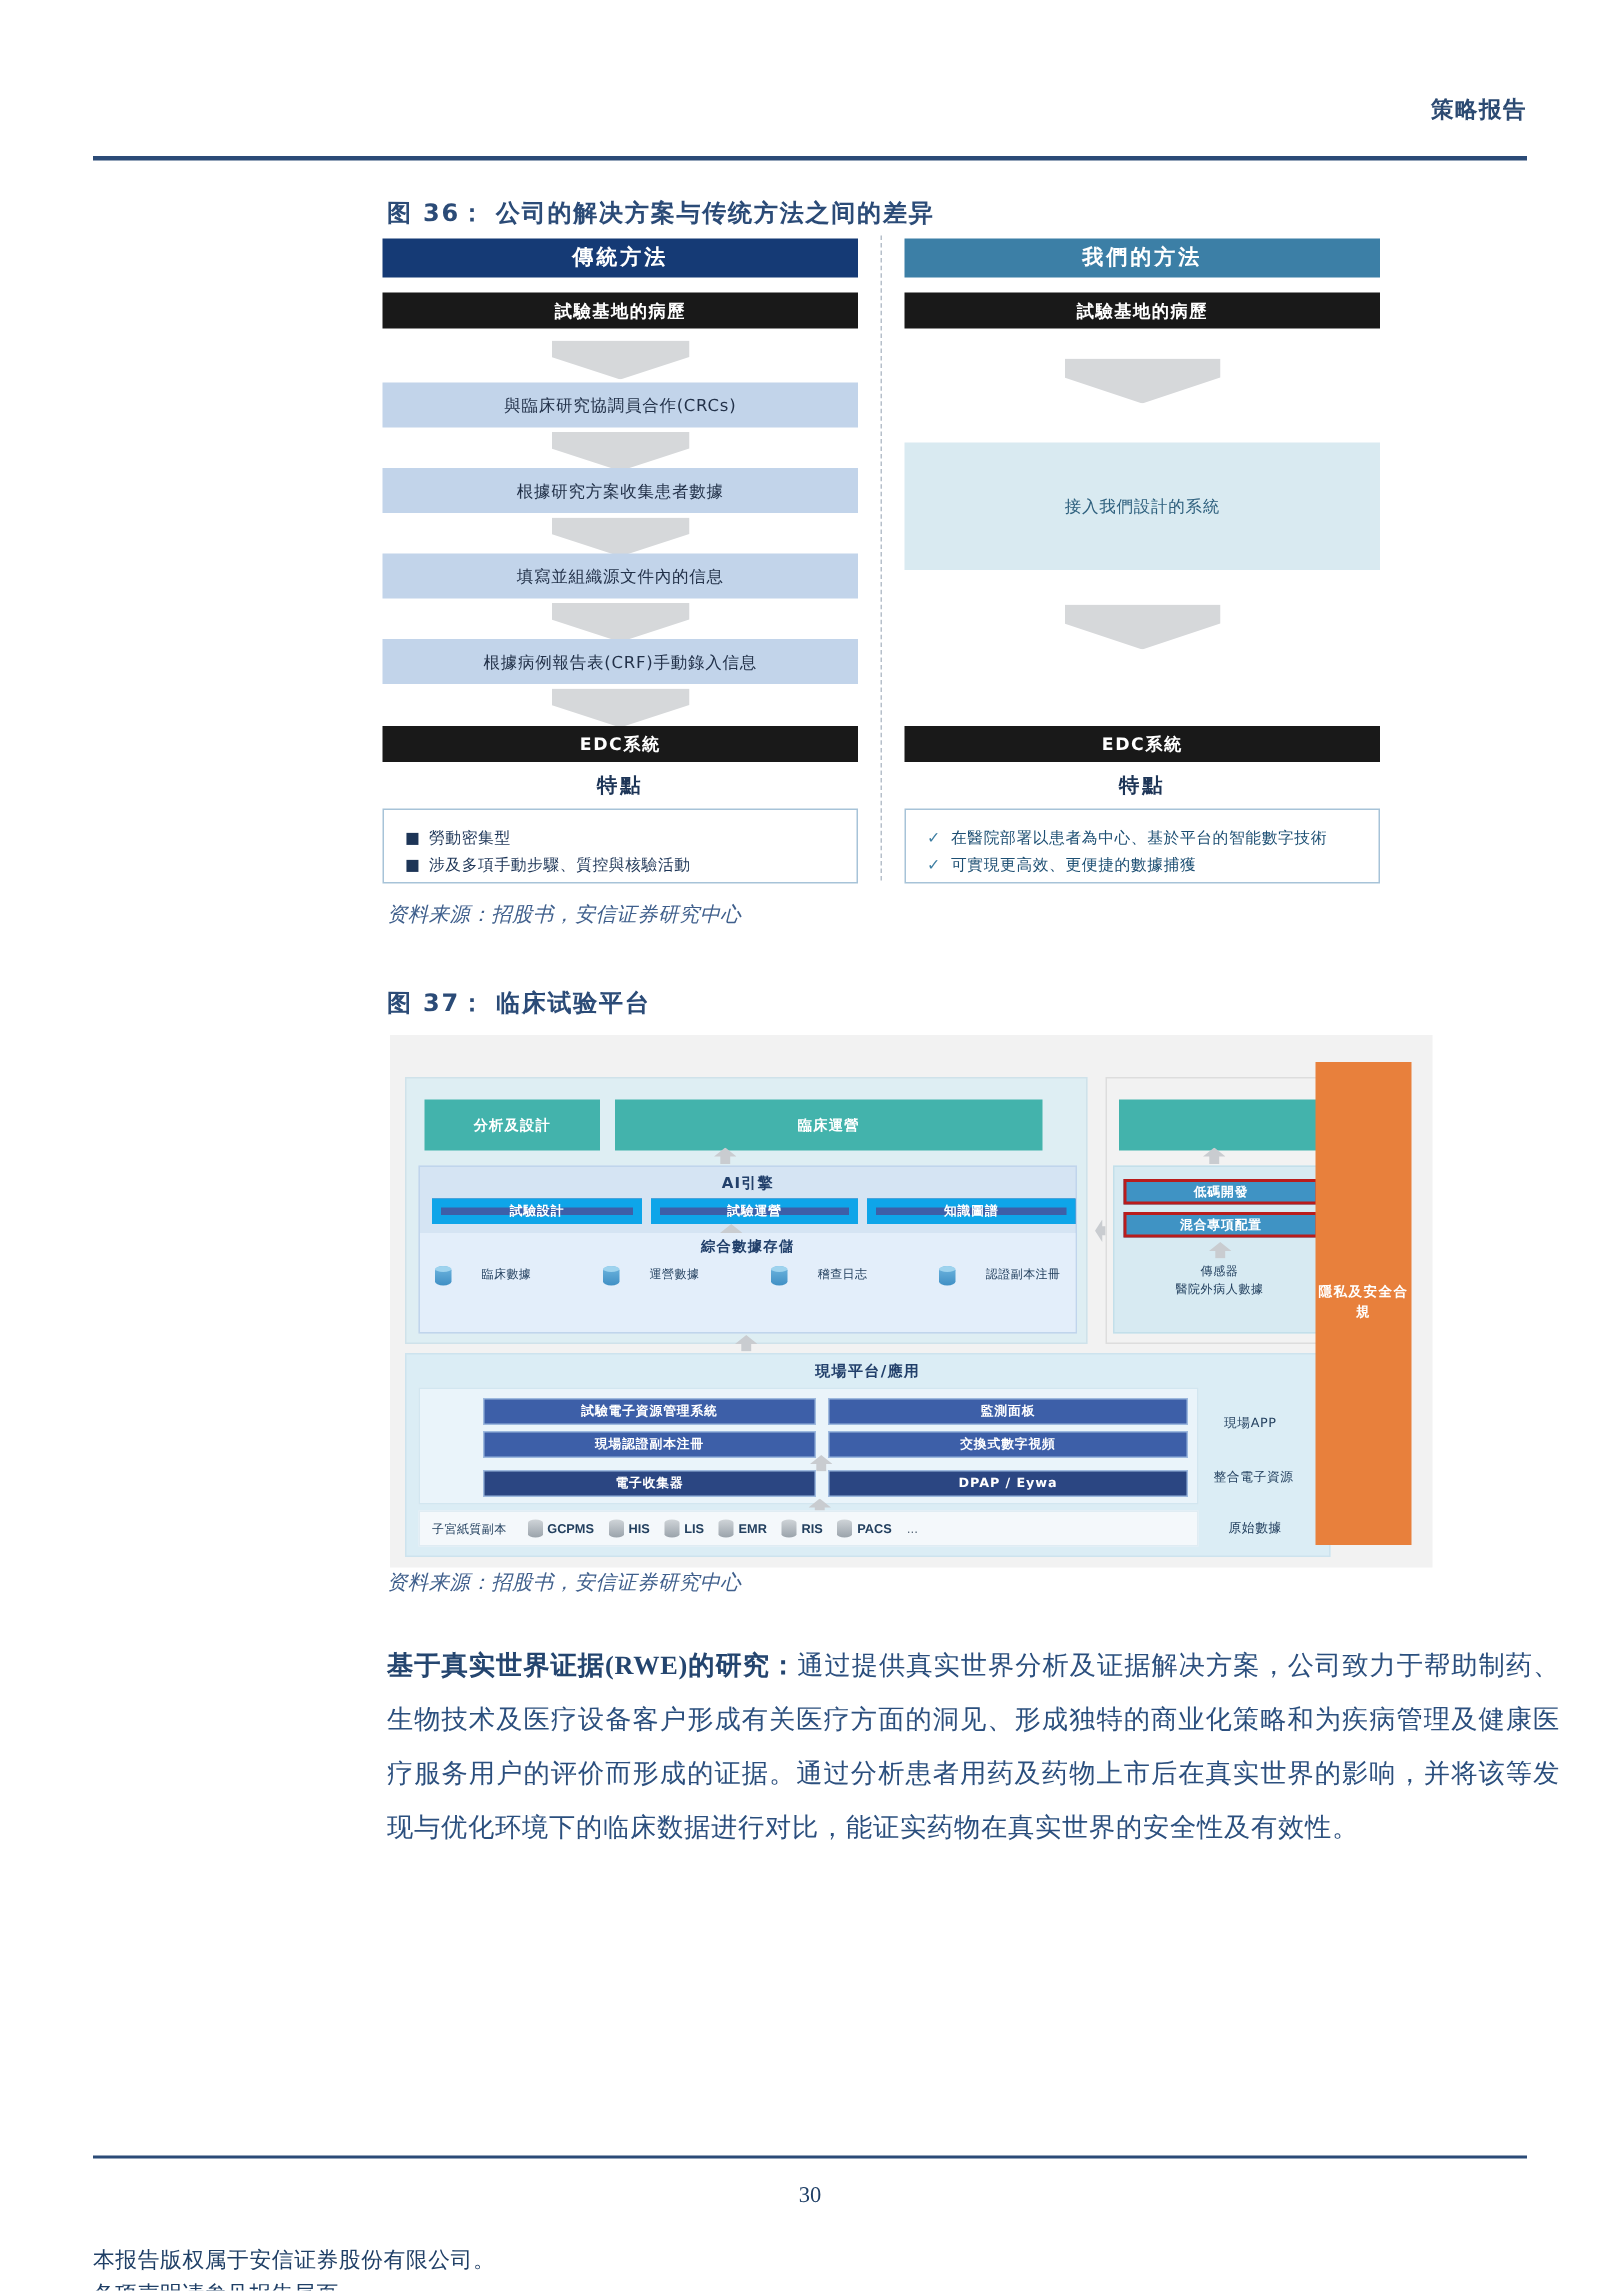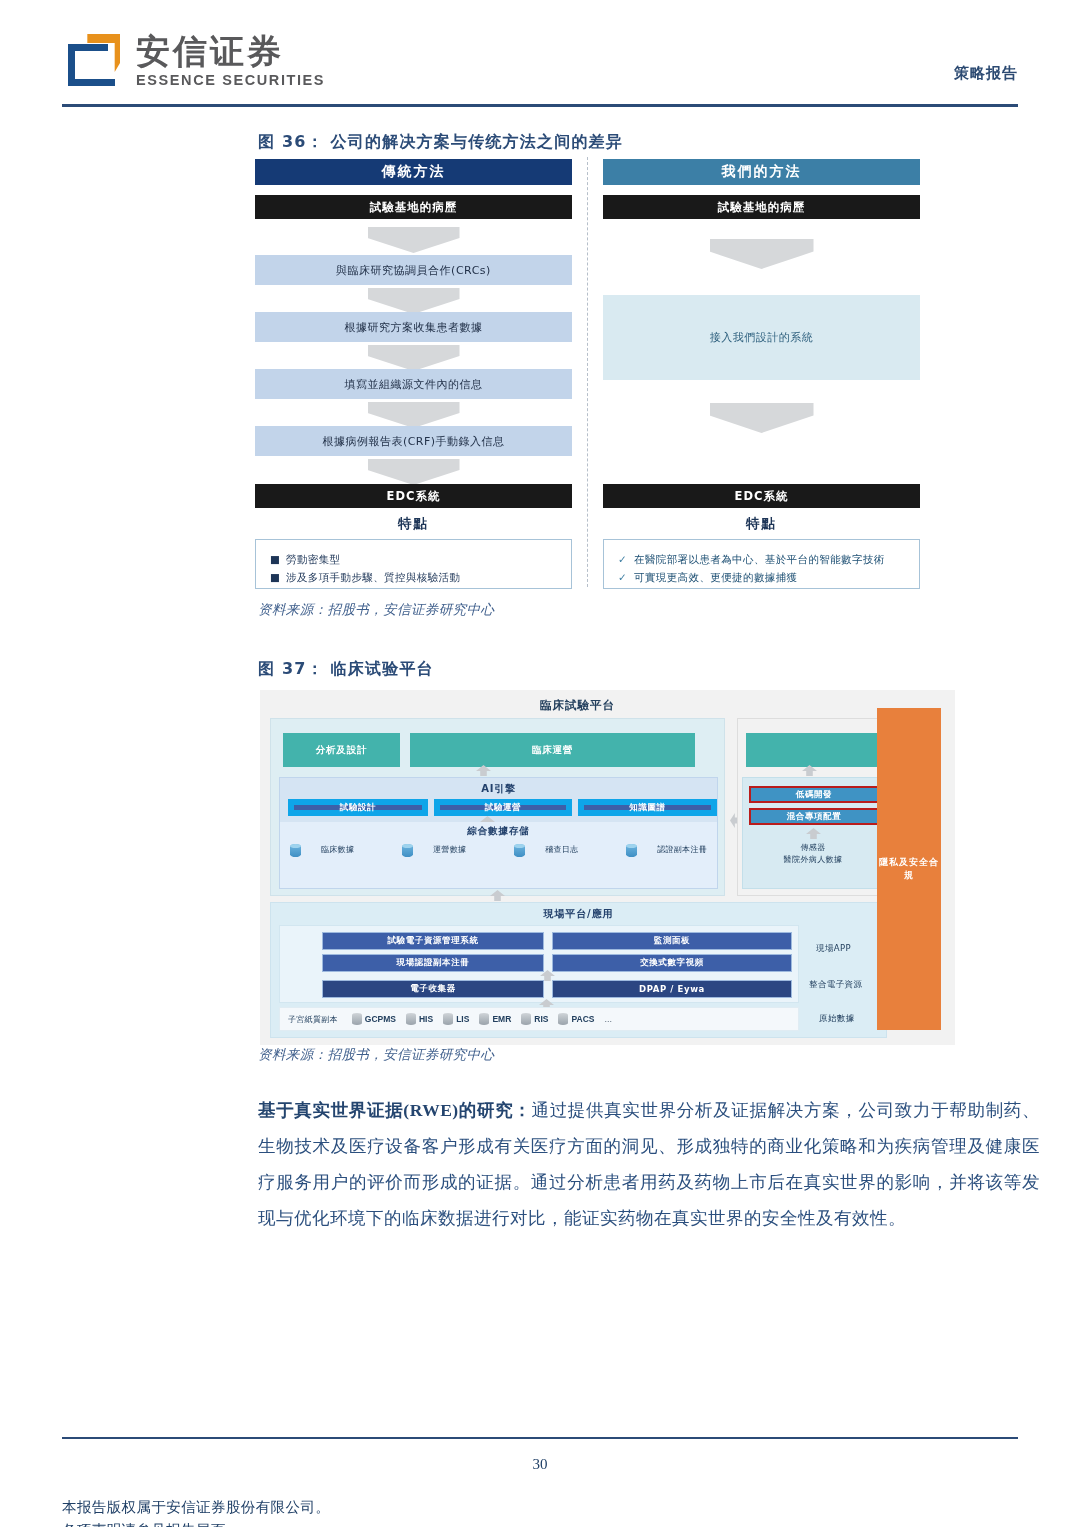--- a/index.html
+++ b/index.html
@@ -334,30 +334,20 @@
     position: absolute; left: 0; right: 0; top: 1456px;
     text-align: center;
     font-family: "Liberation Serif", serif;
     font-size: 15px; color: #1f3f66;
   }
 </style>
 </head>
 <body>
 
 <div class="page-header">
-  <div class="logo-block">
-    <div class="logo-mark">
-      <div class="sq-orange"></div>
-      <div class="sq-blue"></div>
-    </div>
-    <div>
-      <div class="logo-text-cn">安信证券</div>
-      <div class="logo-text-en">ESSENCE SECURITIES</div>
-    </div>
-  </div>
   <div class="header-right">策略报告</div>
 </div>
 <div class="header-rule"></div>
 
 <div class="fig-title" style="left:258px; top:132px;">图 36： 公司的解决方案与传统方法之间的差异</div>
 
 <div class="fig36">
   <div class="divider"></div>
 
   <div class="col col-left">
@@ -409,21 +399,20 @@
       </ul>
     </div>
   </div>
 </div>
 
 <div class="fig-source" style="left:258px; top:601px;">资料来源：招股书，安信证券研究中心</div>
 
 <div class="fig-title" style="left:258px; top:659px;">图 37： 临床试验平台</div>
 
 <div class="fig37">
-  <div class="f37-title">臨床試驗平台</div>
 
   <div class="f37-upper">
     <div class="f37-upper-inner">
       <div class="teal-row">
         <div class="teal-box" style="width:117px;">分析及設計</div>
         <div class="teal-box" style="width:285px;">臨床運營</div>
       </div>
       <div class="up-arrow" style="left:205px; top:46px;"></div>
 
       <div class="ai-panel">

